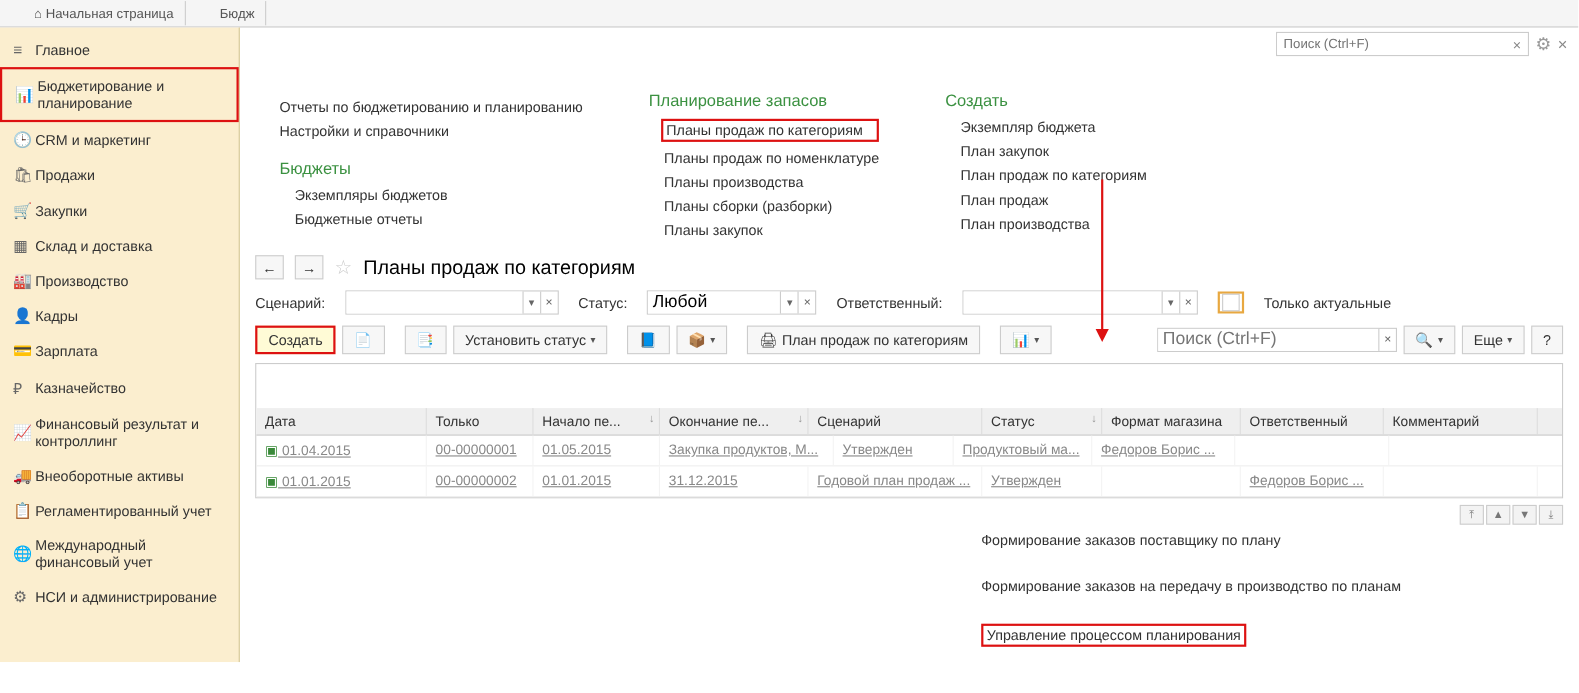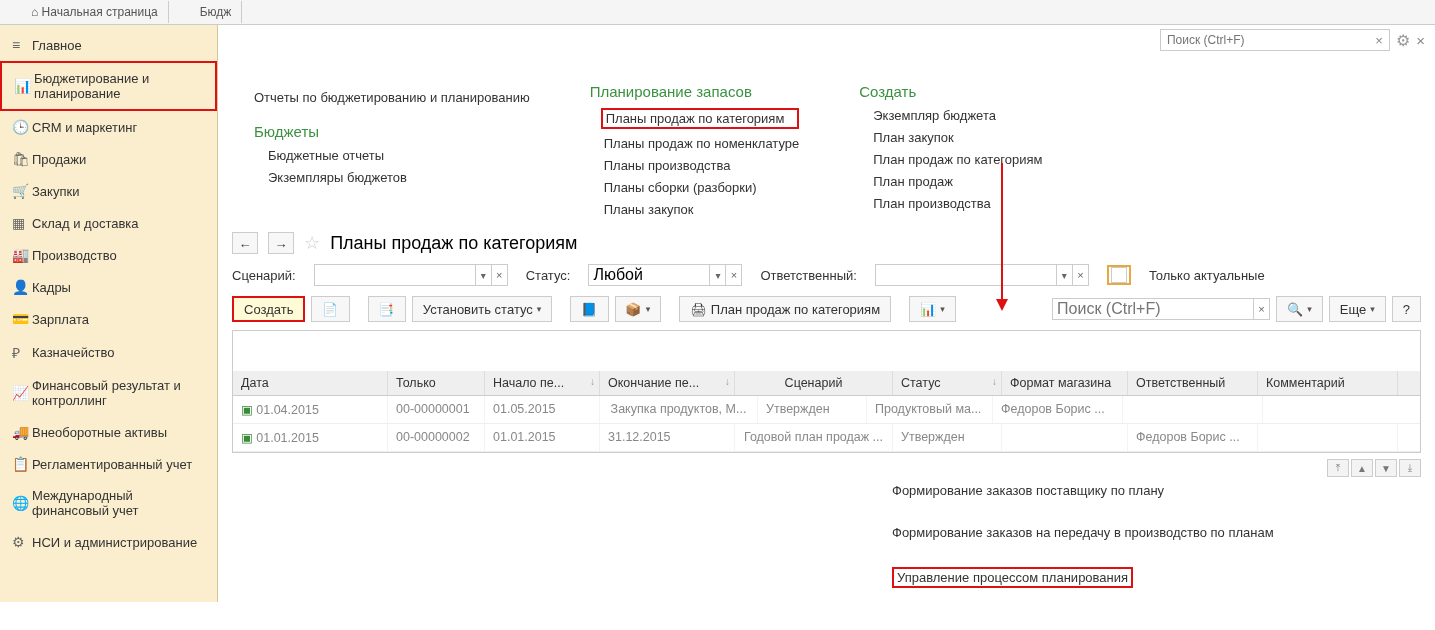--- a/index.html
+++ b/index.html
@@ -38,28 +38,28 @@
 .chk-hl { border: 2px solid #e8a840; padding: 0 2px; }
 .toolbar { display: flex; align-items: center; gap: 6px; margin-top: 10px; }
 .btn { border: 1px solid #ccc; background: #f7f7f7; padding: 3px 10px; height: 26px; display: flex; align-items: center; font-size: 13px; gap: 4px; cursor: pointer; }
 .btn.hl { border: 2px solid #d11; background: #fffbd6; }
 .btn .dd2 { font-size: 9px; color: #555; }
 .spacer { width: 6px; }
 .table { border: 1px solid #ccc; margin-top: 8px; }
 .thead { display: flex; background: #efefef; border-bottom: 1px solid #ccc; font-size: 12.5px; margin-top: 40px; }
 .th { padding: 5px 8px; border-right: 1px solid #ddd; position: relative; }
 .th .sort { position: absolute; right: 4px; color: #999; font-size: 10px; }
-.trow { display: flex; border-bottom: 1px solid #eee; font-size: 12.5px; color: #888; }
+.trow { display: flex; border-bottom: 1px solid #eee; font-size: 12.5px; color: #888; text-decoration: underline; }
 .td { padding: 6px 8px; border-right: 1px solid #f3f3f3; overflow: hidden; white-space: nowrap; text-overflow: ellipsis; }
 .td .doc { color: #3a8a3a; }
 .col-date { width: 155px; }
 .col-num { width: 97px; }
 .col-start { width: 115px; }
 .col-end { width: 135px; }
-.col-scen { width: 158px; text-align: center; }
+.col-scen { width: 158px; }
 .col-status { width: 109px; }
 .col-format { width: 126px; }
 .col-resp { width: 130px; }
 .col-comm { width: 140px; }
 .pager { display: flex; justify-content: flex-end; margin-top: 6px; gap: 2px; }
 .pbtn { width: 22px; height: 18px; border: 1px solid #ccc; background: #f3f3f3; display: flex; align-items: center; justify-content: center; font-size: 10px; color: #777; }
 .footer-links { margin-left: 660px; }
 .flink { display: block; font-size: 13px; color: #333; margin: 6px 0; cursor: pointer; }
 .flink.highlight { border: 2px solid #d11; display: inline-block; padding: 1px 3px; }
 .arrow-annotation { position: absolute; left: 774px; top: 138px; pointer-events: none; }
@@ -147,23 +147,24 @@
     </div>
 
     <svg class="arrow-annotation" width="20" height="150">
       <line x1="10" y1="0" x2="10" y2="138" stroke="#d11" stroke-width="2"></line>
       <polygon points="10,148 4,136 16,136" fill="#d11"></polygon>
     </svg>
 
     <div class="categories">
       <div class="cat-col">
         <span class="cat-link" style="margin-left:0">Отчеты по бюджетированию и планированию</span>
+        <span class="cat-link" style="margin-left:0">Настройки и справочники</span>
         <div class="cat-h" style="margin-top:18px">Бюджеты</div>
+        <span class="cat-link">Экземпляры бюджетов</span>
         <span class="cat-link">Бюджетные отчеты</span>
-        <span class="cat-link">Экземпляры бюджетов</span>
       </div>
       <div class="cat-col">
         <div class="cat-h">Планирование запасов</div>
         <div id="col2links">
             <span class="cat-link highlight">Планы продаж по категориям</span>
             <span class="cat-link">Планы продаж по номенклатуре</span>
             <span class="cat-link">Планы производства</span>
             <span class="cat-link">Планы сборки (разборки)</span>
             <span class="cat-link">Планы закупок</span>
           </div>

